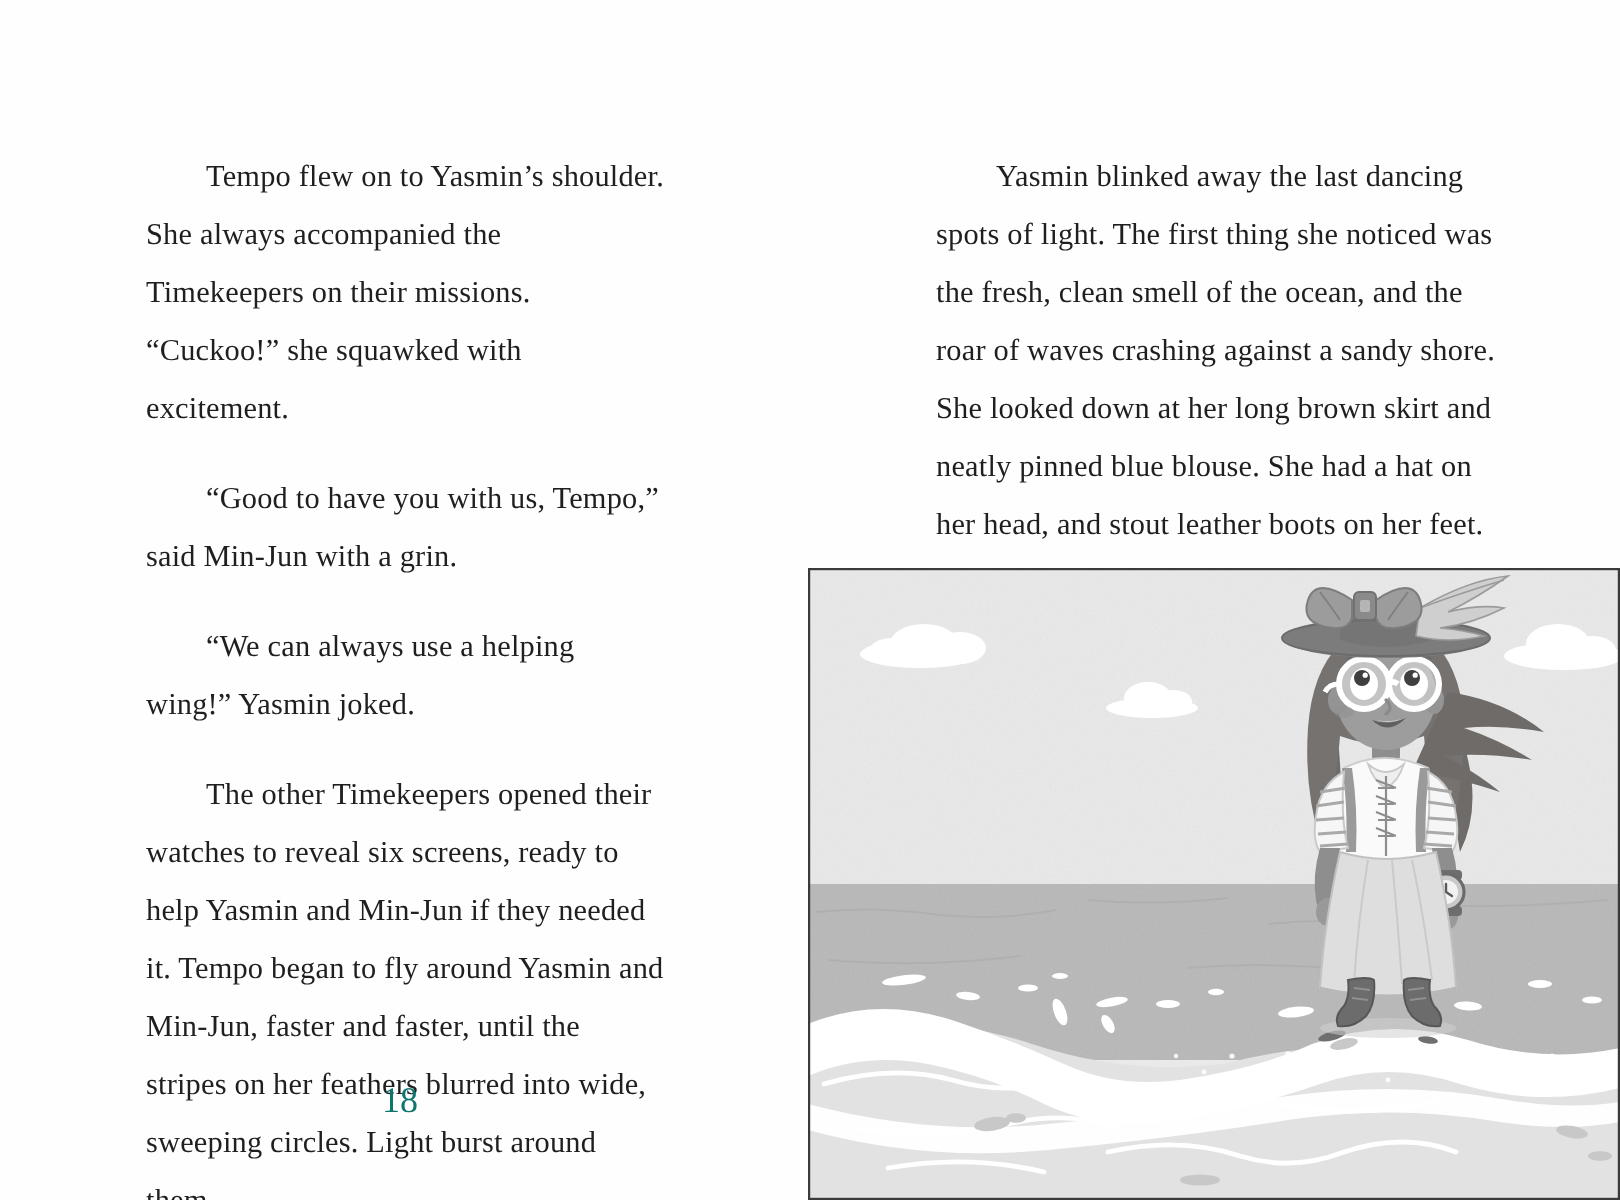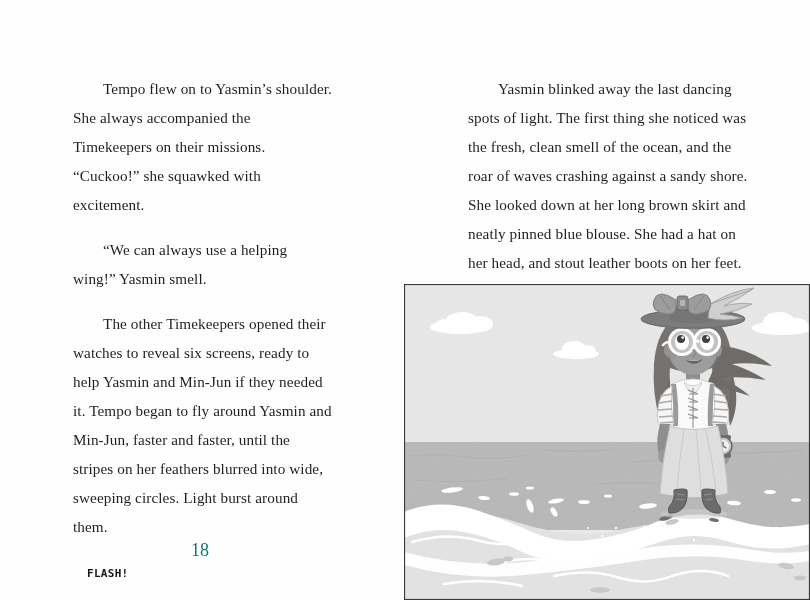--- a/index.html
+++ b/index.html
@@ -77,21 +77,22 @@
   }
   .illo-svg { display: block; width: 100%; height: 100%; }
 </style>
 </head>
 <body>
 
 <div class="page">
 
   <div class="column col-left">
     <p class="para">Tempo flew on to Yasmin’s shoulder. She always accompanied the Timekeepers on their missions. “Cuckoo!” she squawked with excitement.</p>
-    <p class="para">“We can always use a helping wing!” Yasmin smell.</p>
+    <p class="para">“Good to have you with us, Tempo,” said Min-Jun with a grin.</p>
+    <p class="para">“We can always use a helping wing!” Yasmin joked.</p>
     <p class="para">The other Timekeepers opened their watches to reveal six screens, ready to help Yasmin and Min-Jun if they needed it. Tempo began to fly around Yasmin and Min-Jun, faster and faster, until the stripes on her feathers blurred into wide, sweeping circles. Light burst around them.</p>
     <p class="flashline"><span class="flash">FLASH!</span></p>
   </div>
 
   <div class="folio">18</div>
 
   <div class="column col-right">
     <p class="para">Yasmin blinked away the last dancing spots of light. The first thing she noticed was the fresh, clean smell of the ocean, and the roar of waves crashing against a sandy shore. She looked down at her long brown skirt and neatly pinned blue blouse. She had a hat on her head, and stout leather boots on her feet.</p>
   </div>
 

